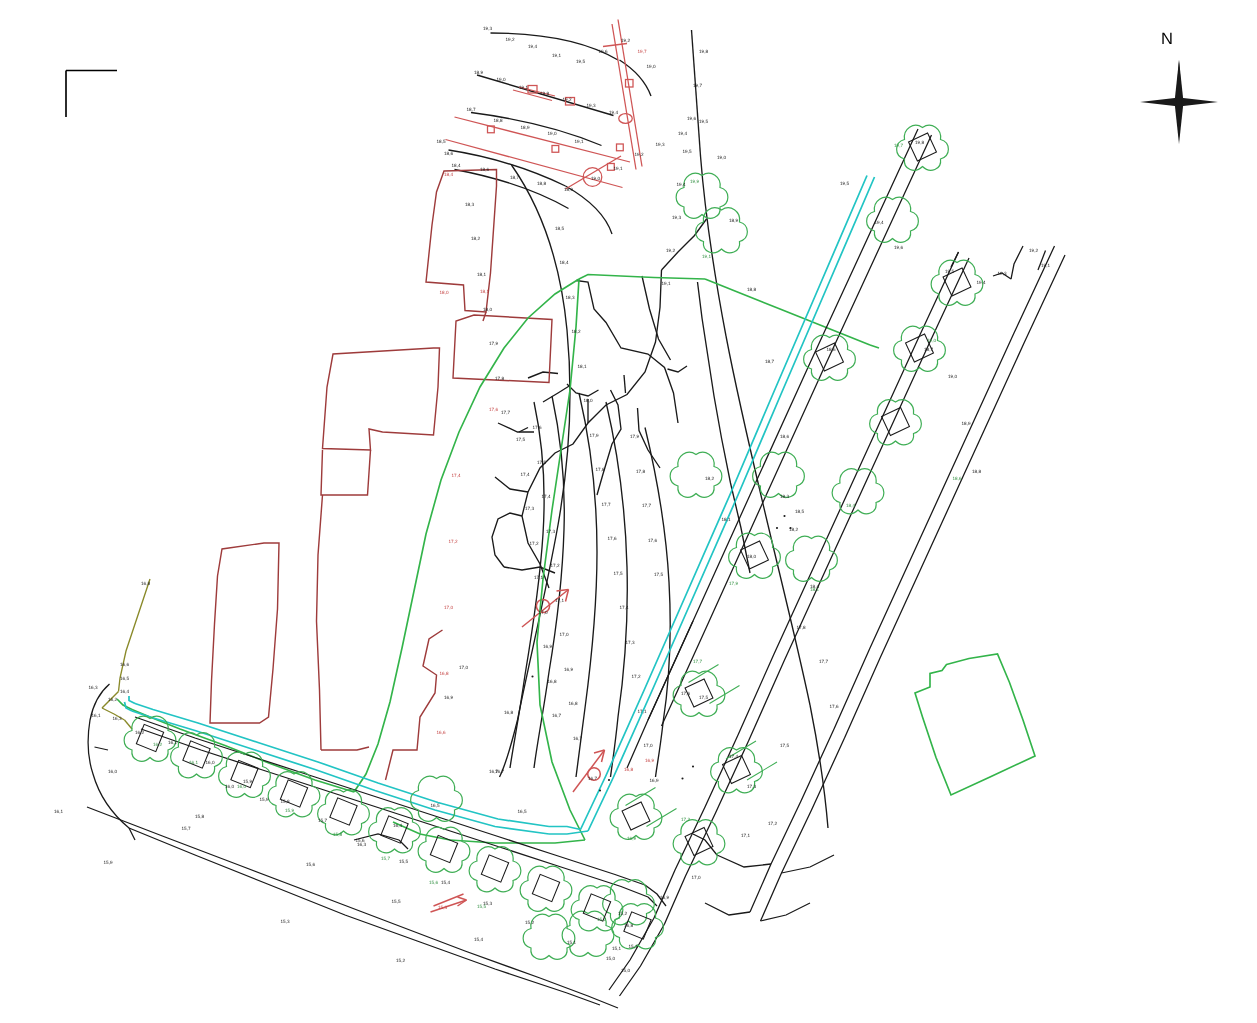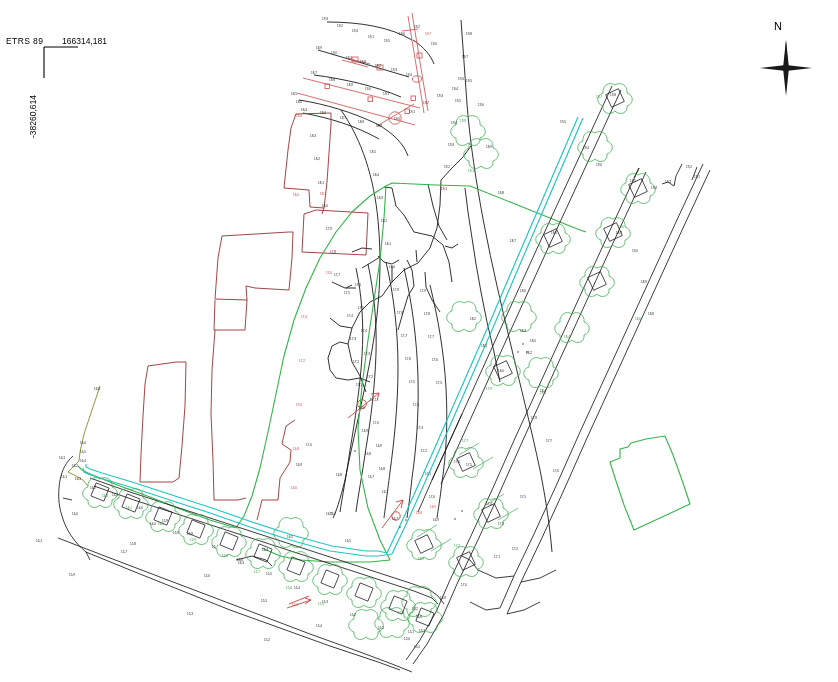--- a/index.html
+++ b/index.html
@@ -399,25 +399,20 @@
       <path d="M786,40 L788,66 L786,92 L784,66 Z"></path>
     </g>
 
     <g fill="none" stroke="#000000" stroke-width="1.1">
       <path d="M44,47 L78,47"></path>
       <path d="M44,47 L44,78"></path>
     </g>
 
   </svg>
 
-  <div class="coord-block" style="left:6px; top:36px;">
-    <span class="coord-label-h">ETRS 89</span>
-    <span class="coord-value-h">166314,181</span>
-    <span class="coord-value-v">-38260,614</span>
-  </div>
 
   <div class="north-block">
     <span class="north-letter">N</span>
   </div>
 
   <div id="spot-layer" style="position:absolute;left:0;top:0;width:838px;height:682px;">
       <span class="spot-label" style="left: 322px; top: 18px;">19,3</span>
       <span class="spot-label" style="left: 337px; top: 25px;">19,2</span>
       <span class="spot-label" style="left: 352px; top: 30px;">19,4</span>
       <span class="spot-label" style="left: 368px; top: 36px;">19,1</span>

